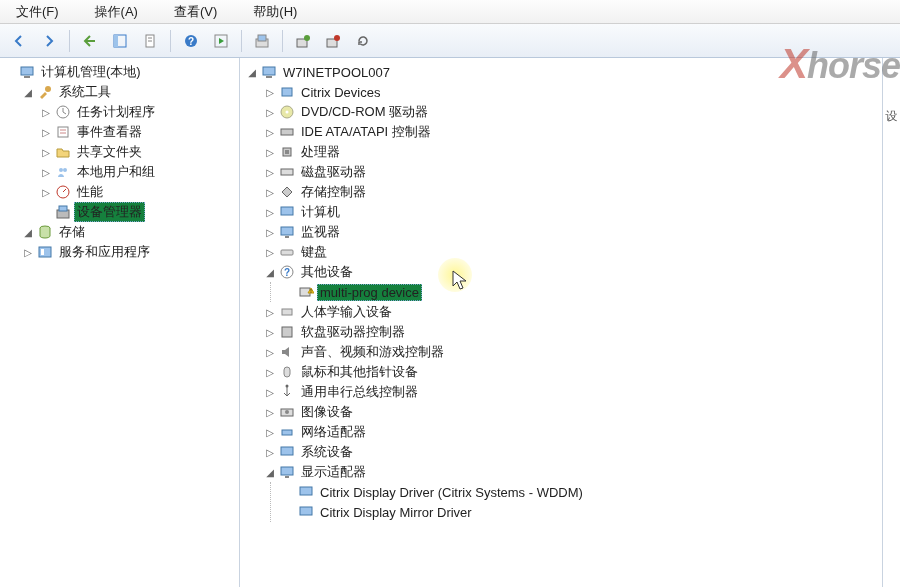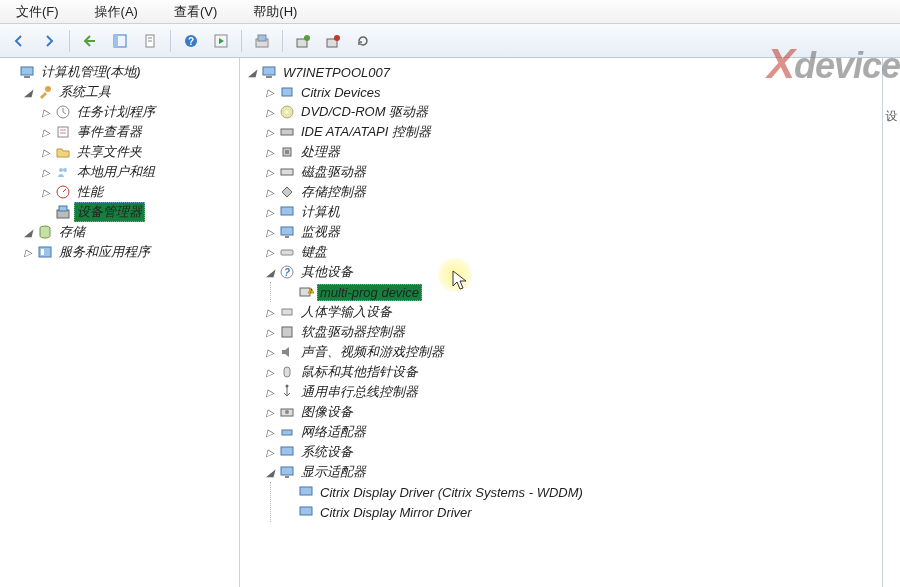--- a/index.html
+++ b/index.html
@@ -48,21 +48,20 @@
   }
   .toolbar .sep {
     width: 1px; height: 22px; background:#c6cfdd; margin: 0 3px;
   }
   .tbtn svg, .tbtn .glyph { width:16px; height:16px; }
 
   
   .main {
     display: flex;
     height: calc(100% - 58px);
-    font-style: italic;
   }
   .leftpane {
     width: 240px;
     border-right: 1px solid #c9d3e0;
     background: #fff;
     overflow: auto;
     padding: 4px 0 4px 4px;
   }
   .rightpane {
     flex: 1;
@@ -622,19 +621,19 @@
       </li>
     </ul>
   </div>
 </div>
 
 <div class="right-strip">
   <span>设</span>
 </div>
 
 <div class="watermark">
-  <span class="x">X</span><span>device</span>
+  <span class="x">X</span><span>horse</span>
 </div>
 
 <div class="cursor-highlight"></div>
 <svg class="cursor-arrow" width="18" height="22">
     <path d="M1 1l0 15 4-4 3 7 3-1-3-7h6z" fill="#fff" stroke="#333"></path>
   </svg>
 
 </body></html>

